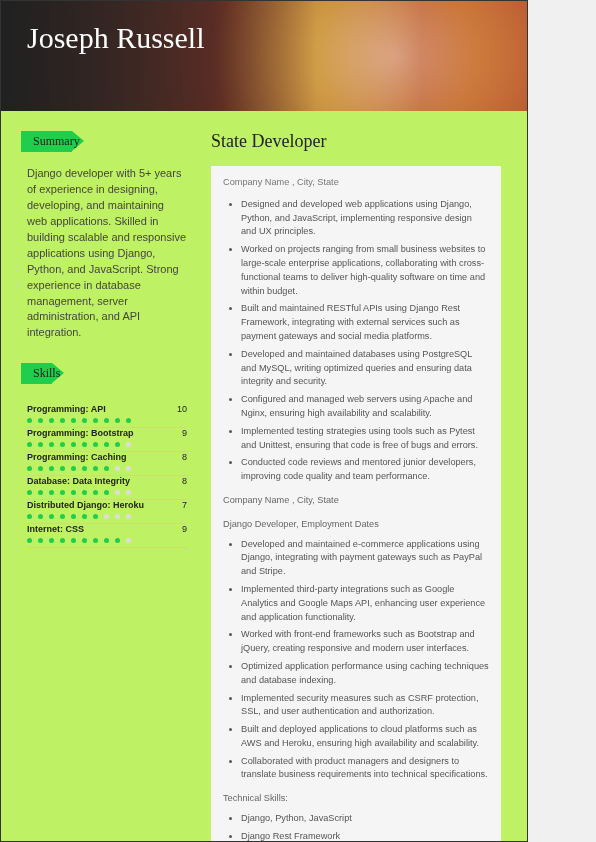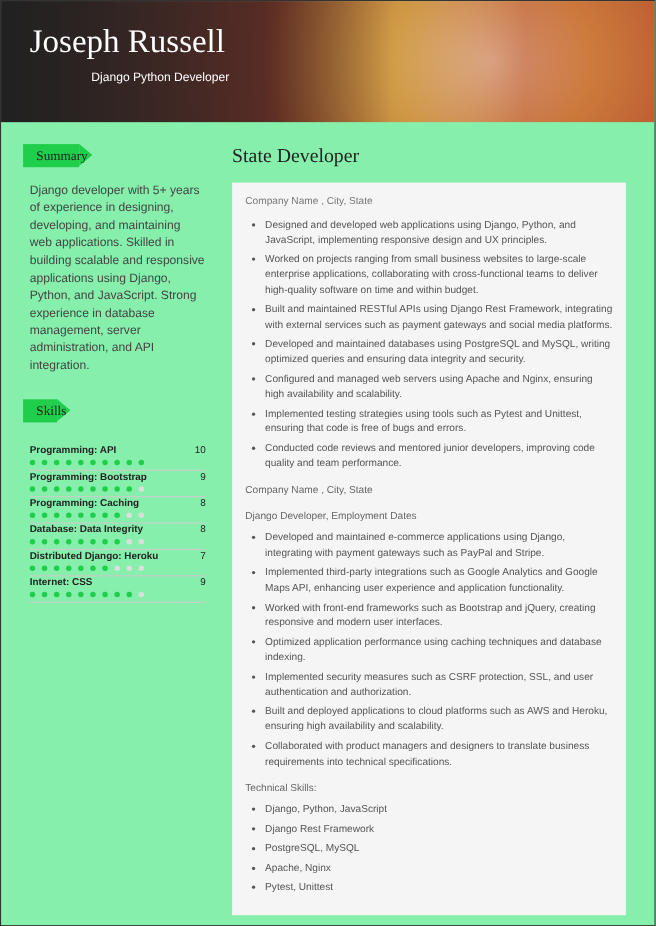--- a/index.html
+++ b/index.html
@@ -1,17 +1,17 @@
 <!DOCTYPE html>
 <html><head>
 <meta charset="utf-8">
 <style>
 * { box-sizing: border-box; margin: 0; padding: 0; }
 body { font-family: Arial, sans-serif; background: #f0f0f0; width: 596px; margin: 0 auto; }
-.page { width: 596px; height: 842px; background: #86efac; border: 1px solid #333; overflow: hidden; position: relative; }
+.page { width: 528px; height: 842px; background: #bef264; border: 1px solid #333; overflow: hidden; position: relative; }
 .header {
   height: 110px;
   background: linear-gradient(90deg, rgba(30,30,30,0.8) 0%, rgba(40,40,40,0.5) 40%, rgba(200,150,50,0.3) 60%, rgba(180,60,30,0.5) 80%, rgba(220,100,50,0.4) 100%),
               radial-gradient(circle at 75% 50%, #f5e8d0 0%, #d4a050 20%, #8b3020 45%, #2a2a2a 100%);
   color: #fff;
   padding: 20px 26px;
   position: relative;
 }
 .name { font-family: Georgia, 'Times New Roman', serif; font-size: 30px; font-weight: normal; }
 .title { font-size: 11px; margin-top: 10px; margin-left: 56px; }
@@ -66,21 +66,20 @@
 .subheading { color: #666; margin: 10px 0 6px 0; }
 ul { padding-left: 18px; margin-bottom: 6px; }
 li { margin-bottom: 4px; }
 </style>
 </head>
 <body>
 
 <div class="page">
   <div class="header">
     <div class="name">Joseph Russell</div>
-    <div class="title">Django Python Developer</div>
   </div>
 
   <div class="body">
     <div class="left">
       <div class="section-heading"><span>Summary</span></div>
       <div class="summary-text">Django developer with 5+ years of experience in designing, developing, and maintaining web applications. Skilled in building scalable and responsive applications using Django, Python, and JavaScript. Strong experience in database management, server administration, and API integration.</div>
 
       <div class="section-heading"><span>Skills</span></div>
       <div class="skills" id="skills-container">
           <div class="skill">

